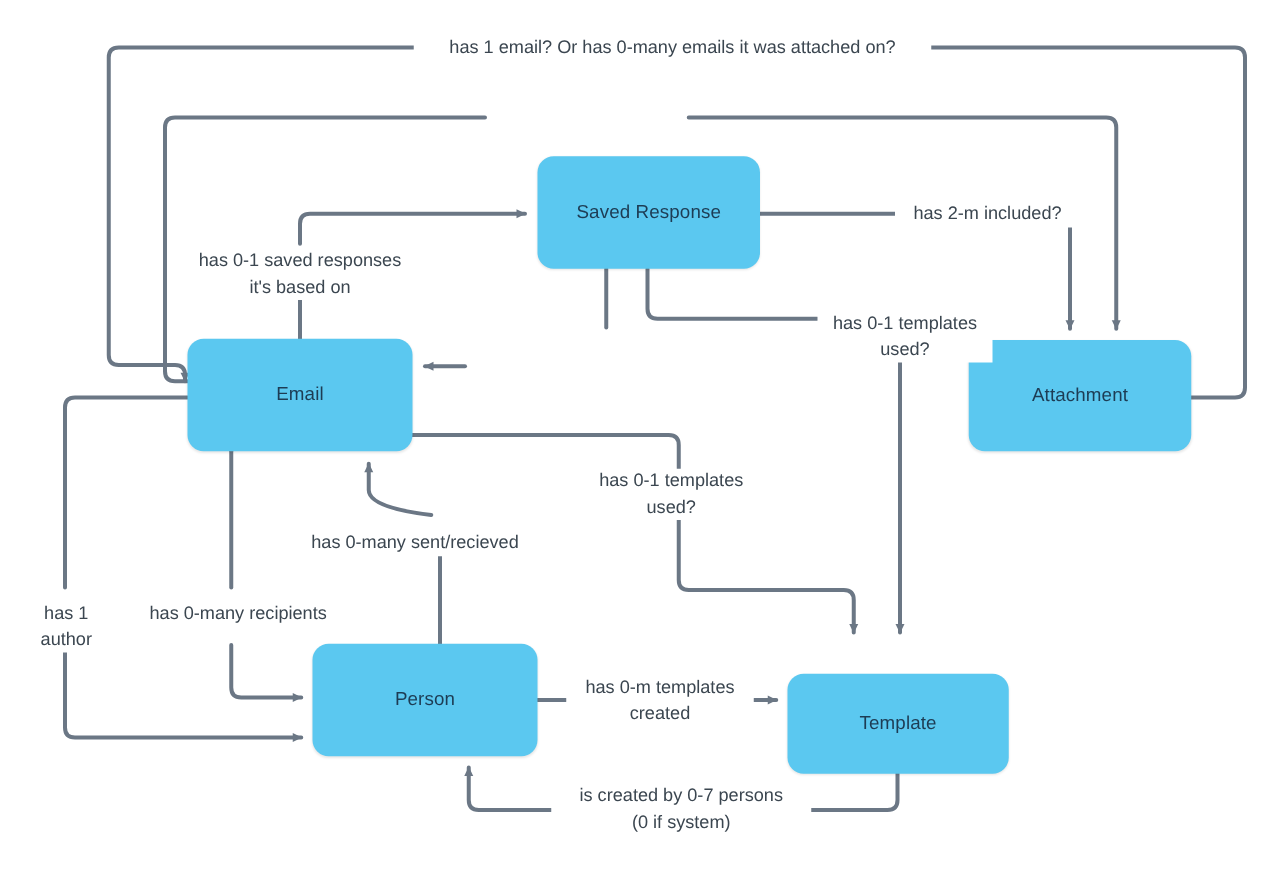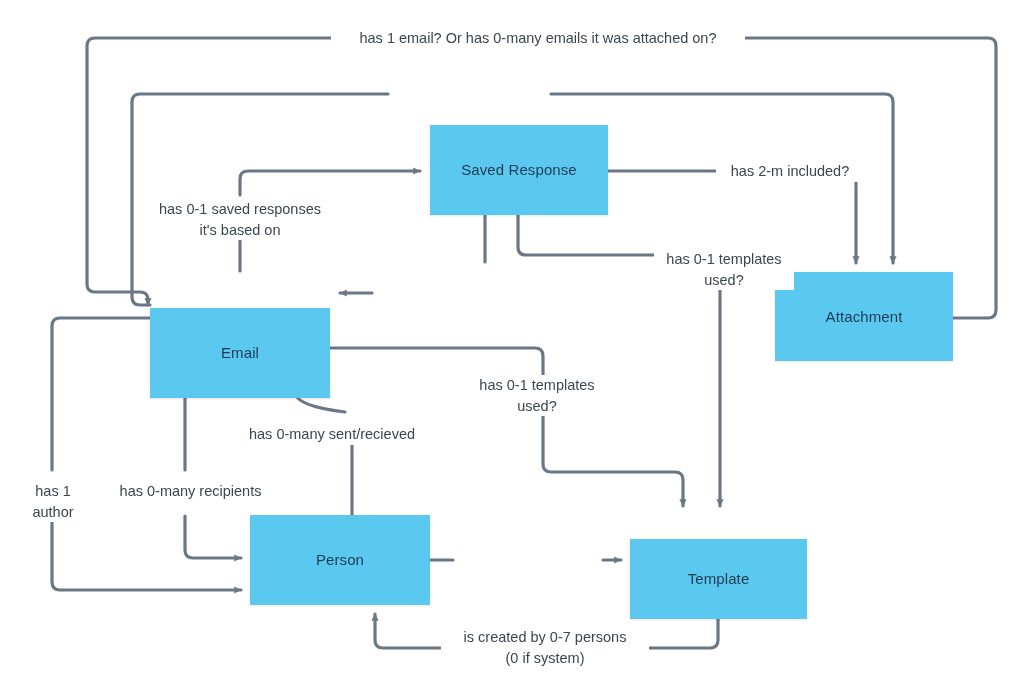--- a/index.html
+++ b/index.html
@@ -21,21 +21,21 @@
   #wires {
     position: absolute;
     left: 0;
     top: 0;
     width: 1024px;
     height: 700px;
   }
   .node {
     position: absolute;
     background: #5bc8f0;
-    border-radius: 0;
+    border-radius: 13px;
     display: flex;
     align-items: center;
     justify-content: center;
     box-shadow: 0 1px 2px rgba(0,0,0,0.10);
   }
   .node-label {
     color: #1d3c54;
     font-size: 15px;
     font-family: "Liberation Sans", sans-serif;
     letter-spacing: 0.1px;
@@ -105,21 +105,21 @@
 
       <path d="M718,605 L718,640 Q718,648 710,648 L649,648"></path>
       <path d="M441,648 L383,648 Q375,648 375,640 L375,614" marker-end="url(#ah)"></path>
     </g>
   </svg>
 
   <div class="node" style="left:430px; top:125px; width:178px; height:90px;">
     <span class="node-label">Saved Response</span>
   </div>
 
-  <div class="node" style="left:150px; top:271px; width:180px; height:90px;margin-top:37px;">
+  <div class="node" style="left:150px; top:271px; width:180px; height:90px;">
     <span class="node-label">Email</span>
   </div>
 
   <div class="node" style="left:775px; top:272px; width:178px; height:89px;">
     <span class="node-label">Attachment</span>
   </div>
 
   <div class="node" style="left:250px; top:515px; width:180px; height:90px;align-items:center;">
     <span class="node-label">Person</span>
   </div>
@@ -143,17 +143,19 @@
   <div class="edge-label" style="left:466px; top:375px; width:142px;">has 0-1 templates
 used?</div>
 
   <div class="edge-label nowrap" style="left:231px; top:424px; width:202px;">has 0-many sent/recieved</div>
 
   <div class="edge-label" style="left:20px; top:481px; width:66px;">has 1
 author</div>
 
   <div class="edge-label nowrap" style="left:103px; top:481px; width:175px;">has 0-many recipients</div>
 
+  <div class="edge-label" style="left:453px; top:540px; width:150px;">has 0-m templates
+created</div>
 
   <div class="edge-label" style="left:441px; top:627px; width:208px;">is created by 0-7 persons
 (0 if system)</div>
 
 </div>
 
 </body></html>

